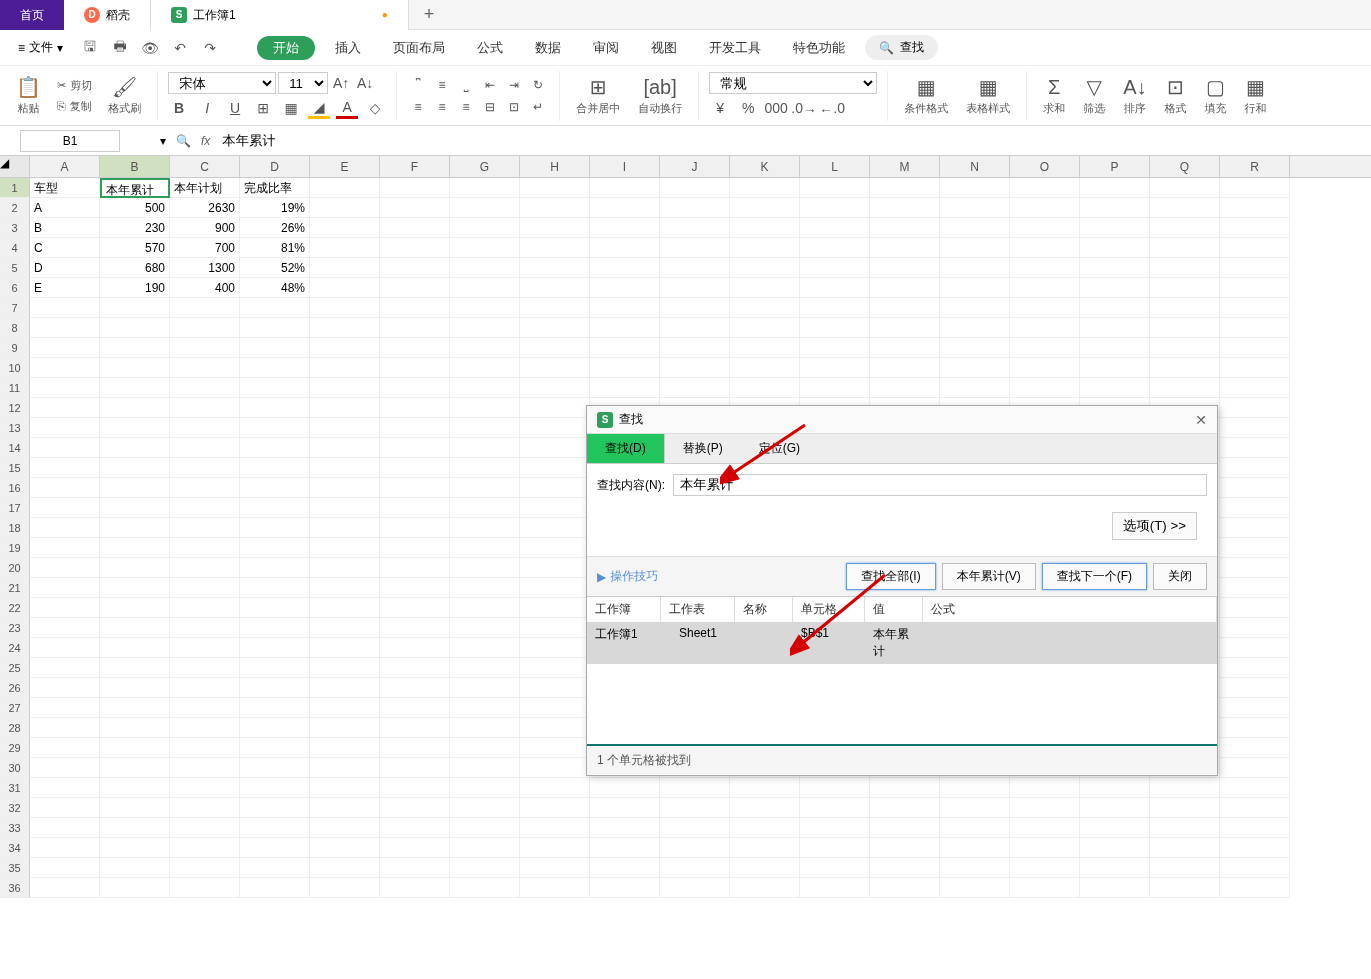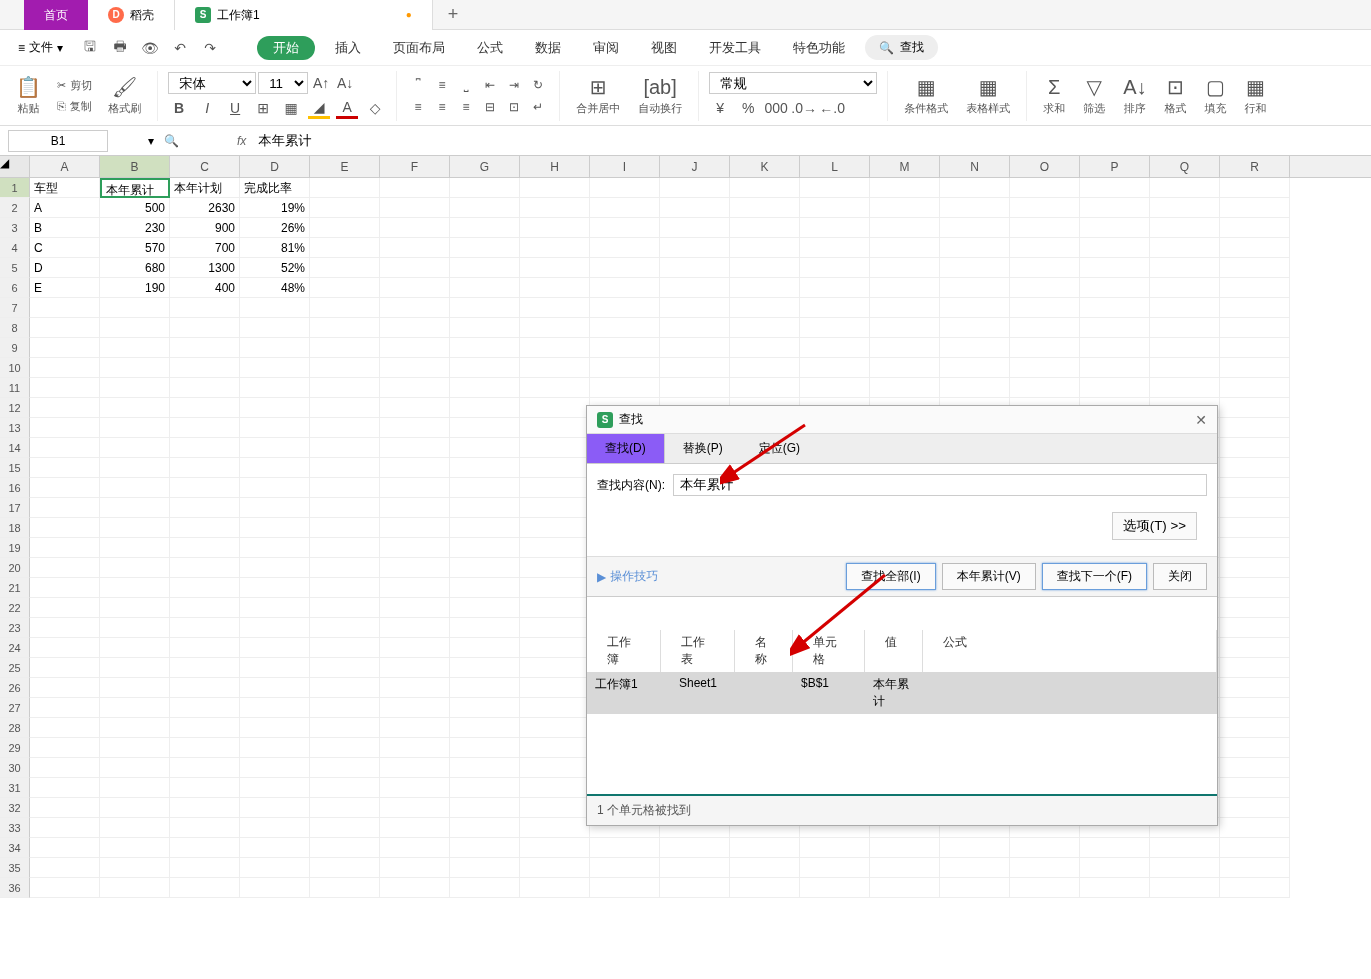--- a/index.html
+++ b/index.html
@@ -1,51 +1,51 @@
 <!DOCTYPE html>
 <html><head>
 <meta charset="utf-8">
 <style>
 * { box-sizing: border-box; margin: 0; padding: 0; }
 body { font-family: "Microsoft YaHei", Arial, sans-serif; font-size: 12px; background: #fff; width: 1371px; height: 979px; overflow: hidden; position: relative; }
 
 
 .top-tabs { display: flex; height: 30px; background: #f5f5f5; border-bottom: 1px solid #ddd; align-items: center; }
 .top-tab { padding: 0 20px; height: 30px; line-height: 30px; display: flex; align-items: center; gap: 6px; cursor: pointer; }
-.top-tab.home { background: #a21caf; color: #fff; margin-left: 24px; }
+.top-tab.home { background: #4c1d95; color: #fff; }
 .top-tab.docer { background: #fff; border-right: 1px solid #ddd; }
 .top-tab.workbook { background: #fff; border-right: 1px solid #ddd; }
 .tab-icon-d { width: 16px; height: 16px; background: #ff6b4a; border-radius: 50%; display: inline-flex; align-items: center; justify-content: center; color: #fff; font-weight: bold; font-size: 10px; }
 .tab-icon-s { width: 16px; height: 16px; background: #2e9e5b; border-radius: 3px; display: inline-flex; align-items: center; justify-content: center; color: #fff; font-weight: bold; font-size: 10px; }
 .plus-tab { padding: 0 15px; font-size: 18px; color: #666; }
 
 
 .toolbar-row { height: 36px; display: flex; align-items: center; background: #fff; padding: 0 10px; gap: 8px; border-bottom: 1px solid #eee; }
 .tb-btn { width: 22px; height: 22px; display: flex; align-items: center; justify-content: center; font-size: 14px; color: #555; }
 .menu-tab { padding: 0 12px; height: 36px; line-height: 36px; font-size: 13px; color: #333; }
 .menu-tab.active { background: #2e9e5b; color: #fff; border-radius: 14px; padding: 3px 16px; height: auto; line-height: normal; }
 .search-pill { background: #eee; border-radius: 14px; padding: 4px 14px; display: flex; align-items: center; gap: 6px; }
 .file-menu { display: flex; align-items: center; gap: 4px; padding: 0 8px; }
 
 
 .ribbon { height: 60px; display: flex; align-items: center; background: #fff; padding: 4px 10px; gap: 6px; border-bottom: 1px solid #ddd; }
 .ribbon-btn { display: flex; flex-direction: column; align-items: center; gap: 2px; font-size: 11px; color: #555; padding: 2px 6px; }
 .ribbon-btn .icon { font-size: 20px; }
 .ribbon-small { font-size: 11px; color: #555; display: flex; align-items: center; gap: 4px; padding: 2px 4px; }
 .font-select { border: 1px solid #ccc; height: 22px; padding: 0 6px; background: #fff; }
-.font-select.name { width: 88px; }
+.font-select.name { width: 108px; }
 .font-select.size { width: 50px; }
 .align-grid { display: grid; grid-template-columns: repeat(6, 22px); grid-template-rows: repeat(2, 20px); gap: 2px; }
 .align-grid .a { font-size: 12px; color: #555; display: flex; align-items: center; justify-content: center; }
 
 
 .formula-bar { height: 30px; display: flex; align-items: center; border-bottom: 1px solid #ccc; }
-.cell-ref-box { width: 100px; margin-left: 8px; border: 1px solid #ccc; height: 22px; padding: 0 8px; display: flex; align-items: center; justify-content: center; }
+.cell-ref-box { width: 100px; margin-left: 20px; border: 1px solid #ccc; height: 22px; padding: 0 8px; display: flex; align-items: center; justify-content: center; }
 .fx-area { display: flex; align-items: center; gap: 10px; margin-left: 40px; }
-.fx-label { font-style: italic; color: #666; margin-left: 48px; }
+.fx-label { font-style: italic; color: #666; }
 .formula-input { border: none; outline: none; width: 500px; padding: 2px; }
 
 
 .sheet { position: relative; }
 .col-headers { display: flex; height: 22px; background: #f0f0f0; border-bottom: 1px solid #ccc; }
 .corner { width: 30px; border-right: 1px solid #ccc; background: #e8e8e8; }
 .col-h { width: 70px; text-align: center; line-height: 22px; border-right: 1px solid #ccc; font-size: 12px; color: #555; }
 .col-h.selected { background: #d0e0c0; }
 .grid-body { position: relative; }
 .row { display: flex; height: 20px; }
@@ -54,34 +54,34 @@
 .cell { width: 70px; height: 20px; border-right: 1px solid #eee; border-bottom: 1px solid #eee; padding: 0 4px; line-height: 20px; font-size: 12px; overflow: hidden; white-space: nowrap; }
 .cell.right { text-align: right; }
 .cell.selected { border: 2px solid #2e9e5b; background: #fff; }
 
 
 .dialog { position: absolute; left: 586px; top: 405px; width: 632px; background: #f5f5f5; border: 1px solid #aaa; box-shadow: 2px 2px 8px rgba(0,0,0,0.2); }
 .dlg-title { height: 28px; display: flex; align-items: center; padding: 0 10px; background: #fafafa; border-bottom: 1px solid #ddd; }
 .dlg-title .close { margin-left: auto; font-size: 14px; color: #666; cursor: pointer; }
 .dlg-tabs { display: flex; background: #eee; border-bottom: 1px solid #ccc; }
 .dlg-tab { padding: 6px 18px; font-size: 12px; }
-.dlg-tab.active { background: #8b5cf6; border-right: 1px solid #ccc; }
+.dlg-tab.active { background: #22c55e; border-right: 1px solid #ccc; }
 .dlg-body { padding: 10px; background: #fff; }
 .dlg-row { display: flex; align-items: center; gap: 8px; margin-bottom: 10px; }
 .dlg-input { flex: 1; border: 1px solid #ccc; padding: 3px 6px; height: 22px; }
 .dlg-opts { text-align: right; padding: 6px 10px; }
 .opt-btn { border: 1px solid #ccc; background: #fafafa; padding: 4px 10px; }
 .dlg-actions { display: flex; align-items: center; padding: 6px 10px; gap: 6px; border-top: 1px solid #ddd; background: #f5f5f5; }
 .dlg-actions .spacer { flex: 1; }
 .dlg-btn { border: 1px solid #bbb; background: #fafafa; padding: 4px 14px; font-size: 12px; }
 .dlg-btn.primary { border: 1px solid #6a9edb; box-shadow: 0 0 2px #6a9edb; }
 .tips { color: #5a8fd6; display: flex; align-items: center; gap: 4px; }
 .result-table { width: 100%; border-top: 1px solid #ccc; background: #fff; }
 .result-head { display: flex; }
-.result-head .rh { padding: 4px 20px; font-size: 12px; color: #333; border-right: 1px solid #ddd; margin-top: 33px; }
+.result-head .rh { padding: 4px 8px; font-size: 12px; color: #333; border-right: 1px solid #ddd; }
 .rh.c1 { width: 74px; } .rh.c2 { width: 74px; } .rh.c3 { width: 58px; } .rh.c4 { width: 72px; } .rh.c5 { width: 58px; } .rh.c6 { flex: 1; }
 .result-row { display: flex; background: #d8d8d8; }
 .result-row .rc { padding: 4px 8px; font-size: 12px; }
 .rc.c1 { width: 74px; } .rc.c2 { width: 74px; text-align: center; } .rc.c3 { width: 58px; } .rc.c4 { width: 72px; } .rc.c5 { width: 58px; } .rc.c6 { flex: 1; }
 .result-empty { height: 80px; background: #fff; }
 .dlg-status { padding: 6px 10px; border-top: 2px solid #0f766e; font-size: 12px; color: #555; }
 
 
 .arrow { position: absolute; pointer-events: none; }
 

